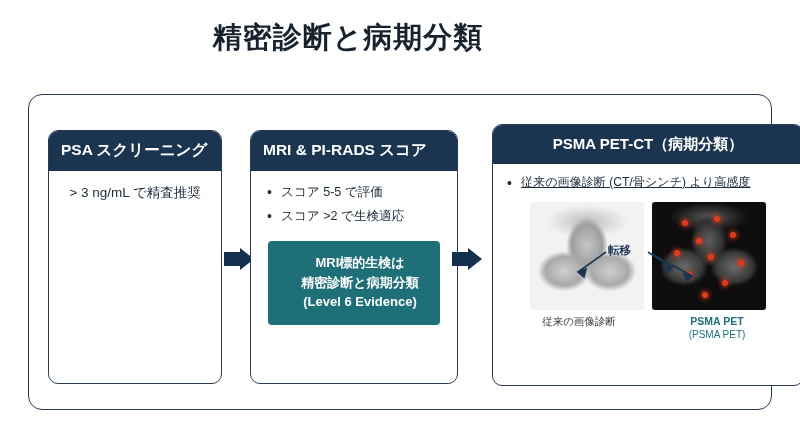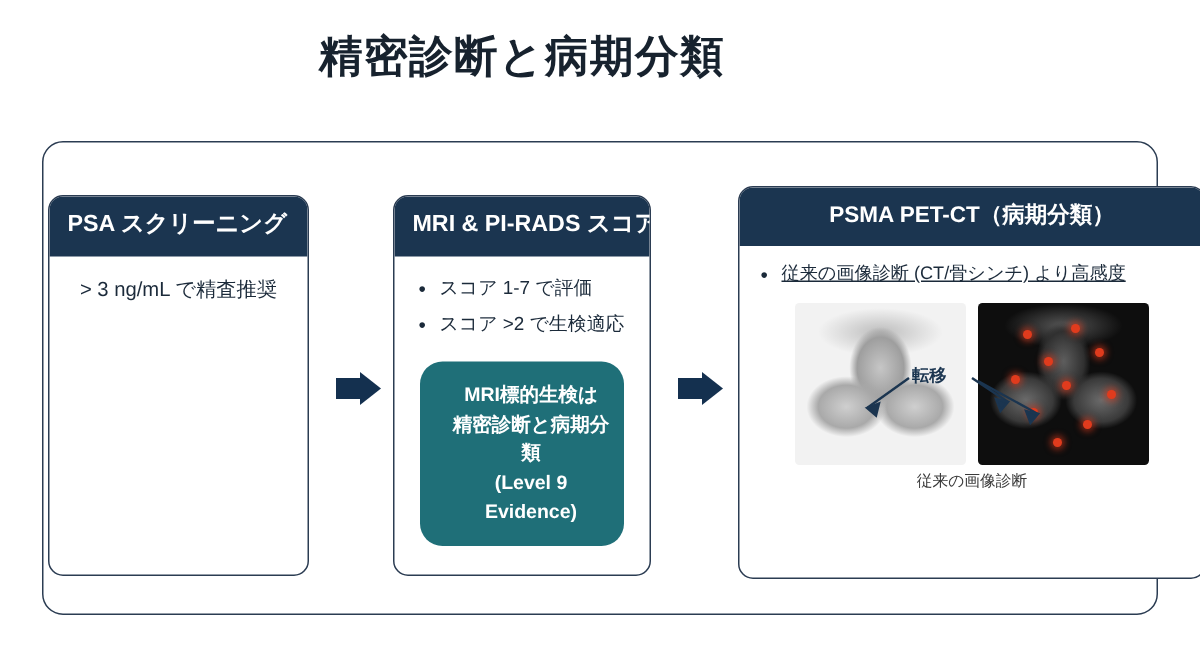--- a/index.html
+++ b/index.html
@@ -61,42 +61,42 @@
     font-size: 15px;
   }
   .card-body {
     padding: 12px 14px;
     font-size: 13px;
     line-height: 1.55;
   }
 
   
   #card-psa {
-    left: 32px;
+    left: 48px;
     top: 130px;
     width: 174px;
     height: 254px;
   }
   #card-psa .card-body {
     height: calc(100% - 42px);
     display: flex;
     align-items: flex-start;
     justify-content: center;
     text-align: center;
   }
   .psa-text {
     font-size: 13.5px;
     color: #1b2a3a;
   }
 
   
   #card-mri {
-    left: 262px;
+    left: 250px;
     top: 130px;
-    width: 172px;
+    width: 208px;
     height: 254px;
   }
   .bullets {
     list-style: none;
     margin: 0;
     padding: 0;
   }
   .bullets li {
     position: relative;
     padding-left: 16px;
@@ -109,21 +109,21 @@
     position: absolute;
     left: 2px;
     top: -1px;
     font-size: 14px;
     color: #1b2a3a;
   }
   .teal-box {
     margin: 16px 3px 0 3px;
     background: #1f6f78;
     color: #ffffff;
-    border-radius: 15px;
+    border-radius: 4px;
     text-align: center;
     font-size: 13px;
     font-weight: bold;
     line-height: 1.5;
     padding: 12px 6px 13px 18px;
   }
 
   
   #card-psma {
     left: 492px;
@@ -241,27 +241,27 @@
 
 <div>
   <div class="arrow-shaft" style="left:224px; top:252px; width:16px; height:14px;"></div>
   <div class="arrow-head" style="left:240px; top:248px;"></div>
 </div>
 
 <div class="card" id="card-mri">
   <div class="card-header">MRI &amp; PI-RADS スコア</div>
   <div class="card-body">
     <ul class="bullets">
-      <li>スコア 1-7 で評価</li>
+      <li>スコア 5-5 で評価</li>
       <li>スコア &gt;2 で生検適応</li>
     </ul>
     <div class="teal-box">
       <div>MRI標的生検は</div>
       <div>精密診断と病期分類</div>
-      <div>(Level 9 Evidence)</div>
+      <div>(Level 6 Evidence)</div>
     </div>
   </div>
 </div>
 
 <div>
   <div class="arrow-shaft" style="left:452px; top:252px; width:16px; height:14px;"></div>
   <div class="arrow-head" style="left:468px; top:248px;"></div>
 </div>
 
 <div class="card" id="card-psma">
@@ -284,20 +284,24 @@
         <div class="hot" style="left:34px; top:70px;"></div>
         <div class="hot" style="left:70px; top:78px;"></div>
         <div class="hot" style="left:50px; top:90px;"></div>
       </div>
     </div>
 
     <div class="captions-row">
       <div class="caption">
         <div>従来の画像診断</div>
       </div>
+      <div class="caption psma">
+        <div>PSMA PET</div>
+        <div class="sub">(PSMA PET)</div>
+      </div>
     </div>
   </div>
 </div>
 
 <div class="annot-label" id="annot-metastasis">転移</div>
 
 <svg width="800" height="435" style="position:absolute; left:0; top:0; pointer-events:none;">
   <g stroke="#1b3550" stroke-width="1.6" fill="#1b3550">
     <line x1="606" y1="252" x2="578" y2="272"></line>
     <polygon points="578,272 586,269 584,277"></polygon>

